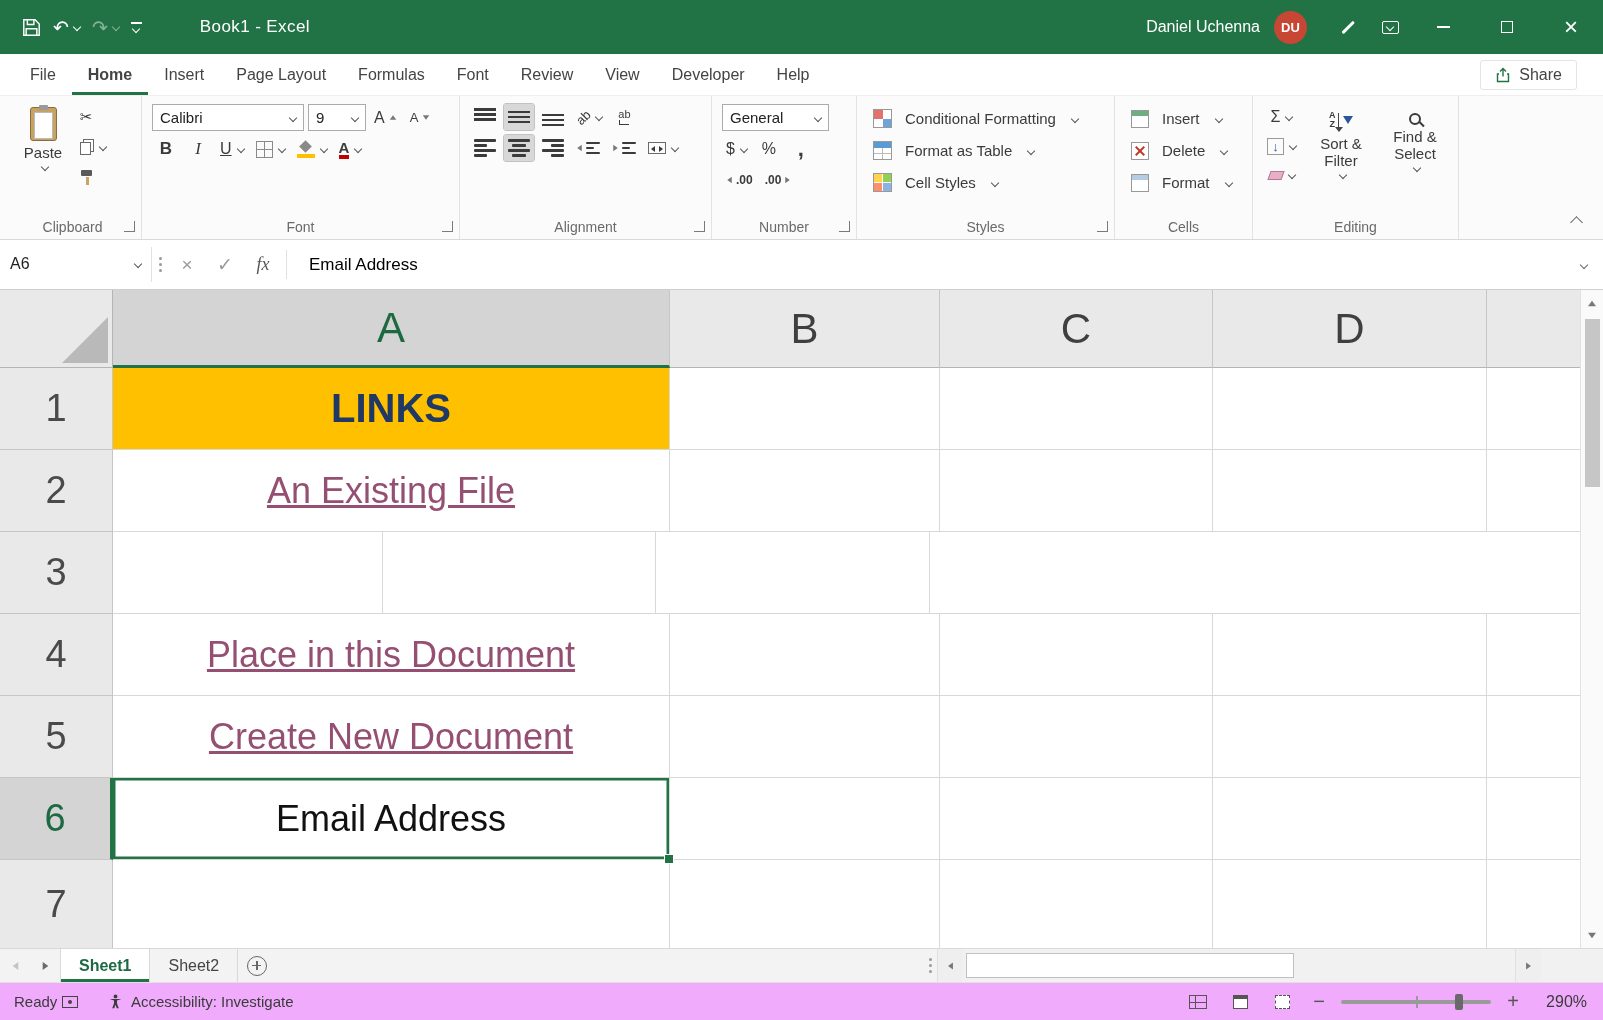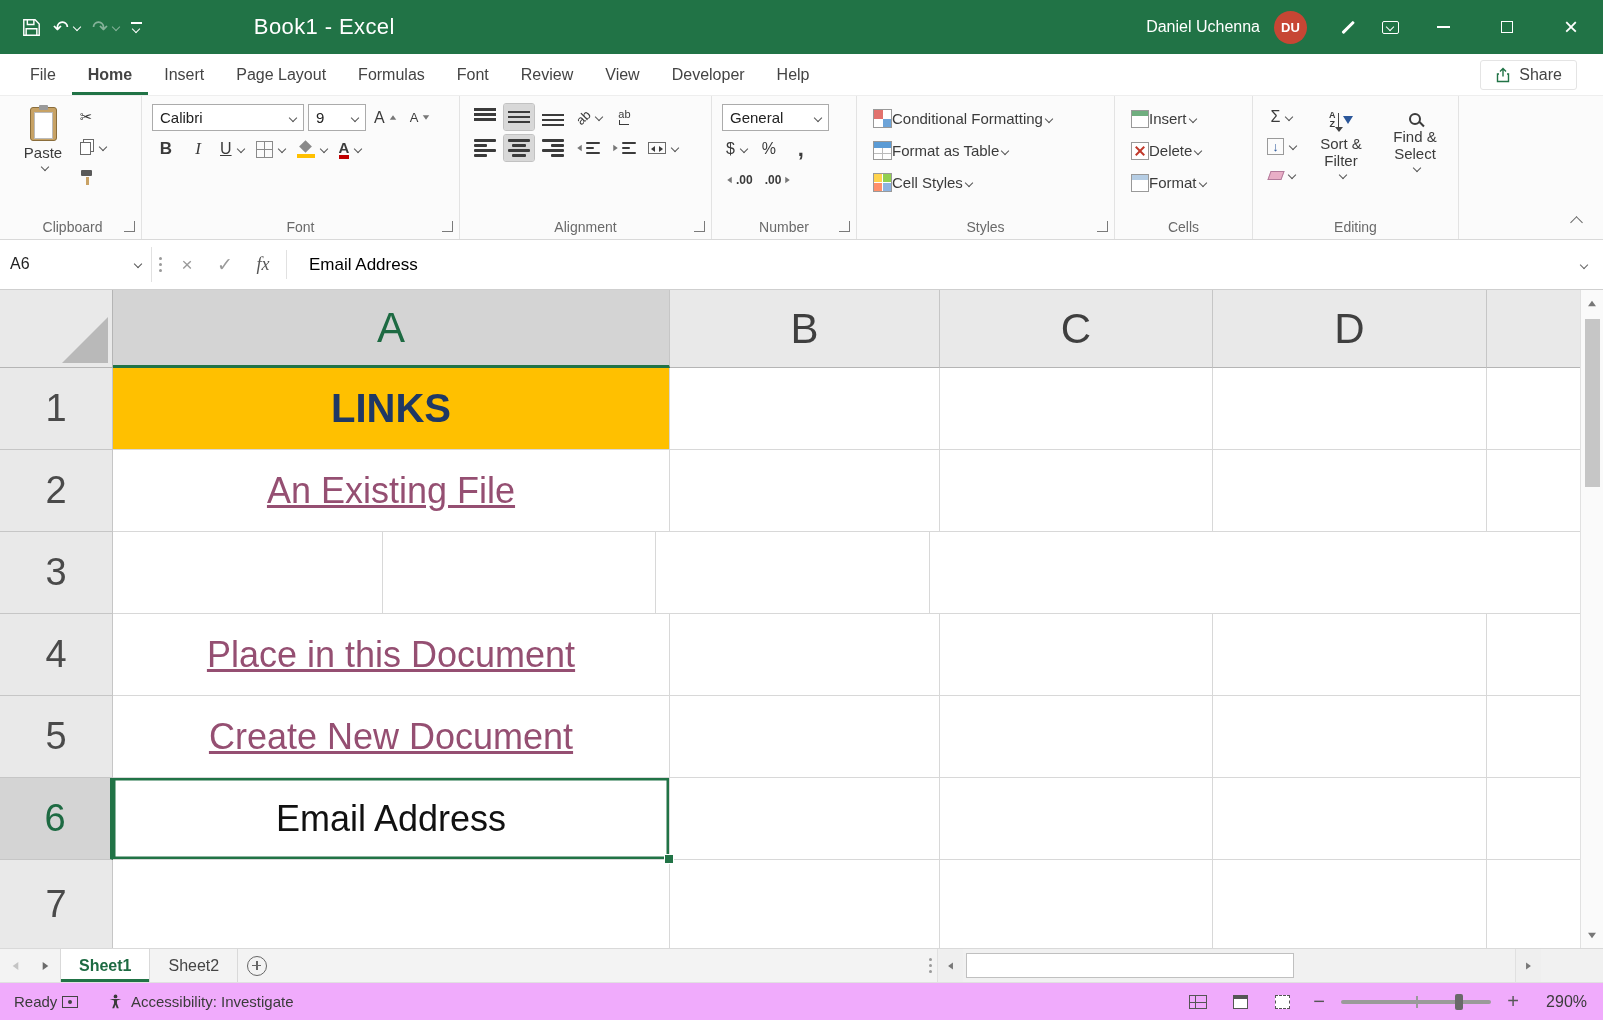--- a/index.html
+++ b/index.html
@@ -20,21 +20,21 @@
 .tri.tiny{transform:scale(.65)}
 
 
 .titlebar{height:54px;background:#217346;display:flex;align-items:center;color:#fff;position:relative;flex:0 0 auto}
 .tb-left{display:flex;align-items:center;padding-left:22px;gap:12px}
 .tb-ic{height:34px;display:flex;align-items:center;justify-content:center;gap:2px;color:#fff}
 .arrow-g{font-size:19px;line-height:19px;font-family:"DejaVu Sans",sans-serif}
 .dim{opacity:.45}
 .qat-ic{display:flex;flex-direction:column;align-items:center;gap:2px}
 .qat-ic i{display:block;width:11px;height:1.5px;background:#fff}
-.tb-title{font-size:22px;margin-left:112px;letter-spacing:.4px;white-space:nowrap}
+.tb-title{font-size:17px;margin-left:58px;letter-spacing:.4px;white-space:nowrap}
 .tb-search{position:absolute;left:50%;top:11px;transform:translateX(-50%);width:424px;height:32px;background:#9fc3ad;border-radius:4px;display:flex;align-items:center;gap:12px;padding-left:36px;color:#21442f;font-size:16px}
 .tb-right{margin-left:auto;display:flex;align-items:center;height:100%}
 .tb-user{font-size:16px;margin-right:14px;white-space:nowrap}
 .tb-avatar{width:33px;height:33px;border-radius:50%;background:#c74634;display:flex;align-items:center;justify-content:center;font-size:13px;font-weight:700;margin-right:20px;flex:0 0 auto}
 .pen-wrap,.ropt-wrap{width:42px;height:54px;display:flex;align-items:center;justify-content:center}
 .pen-ic{width:16px;height:2.5px;background:#fff;transform:rotate(-45deg);border-radius:1px}
 .ropt-ic{width:17px;height:13px;border:1.5px solid #fff;border-radius:2px;position:relative}
 .ropt-ic::after{content:"";position:absolute;left:4px;top:2px;width:5px;height:5px;border-right:1.5px solid #fff;border-bottom:1.5px solid #fff;transform:rotate(45deg)}
 .win-btn{width:64px;height:54px;display:flex;align-items:center;justify-content:center;font-size:24px;color:#fff}
 .min-ic{width:13px;height:1.5px;background:#fff;display:block}
@@ -92,21 +92,21 @@
 .orient{display:inline-block;transform:rotate(-45deg);font-size:13px;color:#3b3b3b}
 .wrap-ic{display:flex;flex-direction:column;align-items:center;font-size:11px;line-height:10px}
 .wrap-arrow{width:10px;height:5px;border-bottom:1.5px solid #3b3b3b;border-left:1.5px solid #3b3b3b;margin-top:1px}
 .merge-ic{width:18px;height:12px;border:1px solid #6a6a6a;position:relative;display:block}
 .merge-ic::before{content:"";position:absolute;left:2px;top:3px;border-top:3px solid transparent;border-bottom:3px solid transparent;border-right:4px solid #3b3b3b}
 .merge-ic::after{content:"";position:absolute;right:2px;top:3px;border-top:3px solid transparent;border-bottom:3px solid transparent;border-left:4px solid #3b3b3b}
 
 .dec-txt{font-size:12px;font-weight:600}
 .comma-g{font-size:22px;font-weight:700;line-height:8px}
 
-.style-btn{display:flex;align-items:center;gap:0;height:29px;padding:0 6px;font-size:15px;white-space:nowrap}
+.style-btn{display:flex;align-items:center;gap:13px;height:29px;padding:0 6px;font-size:15px;white-space:nowrap}
 .cf-ic{width:19px;height:19px;display:grid;grid-template-columns:1fr 1fr;grid-template-rows:1fr 1fr;border:1px solid #999;flex:0 0 auto}
 .cf-ic i:nth-child(1){background:#e2726e}.cf-ic i:nth-child(2){background:#fff}.cf-ic i:nth-child(3){background:#fff}.cf-ic i:nth-child(4){background:#6ea4d8}
 .fat-ic{width:19px;height:19px;border:1px solid #999;display:flex;flex-direction:column;flex:0 0 auto}
 .fat-ic i:first-child{height:6px;background:#5b9bd5;display:block}
 .fat-ic i:last-child{flex:1;display:block;background:linear-gradient(#bbb,#bbb) 0 50%/100% 1px no-repeat,linear-gradient(#bbb,#bbb) 50% 0/1px 100% no-repeat,#fff}
 .cs-ic{width:19px;height:19px;display:grid;grid-template-columns:1fr 1fr;grid-template-rows:1fr 1fr;gap:1px;background:#fff;border:1px solid #999;flex:0 0 auto}
 .cs-ic i:nth-child(1){background:#ffd34d}.cs-ic i:nth-child(2){background:#92d050}.cs-ic i:nth-child(3){background:#ff8f6b}.cs-ic i:nth-child(4){background:#8db3e2}
 
 .ins-ic{width:18px;height:18px;border:1px solid #999;position:relative;background:#fff;flex:0 0 auto}
 .ins-ic::before{content:"";position:absolute;left:0;top:0;width:100%;height:5px;background:#6fae7f}

